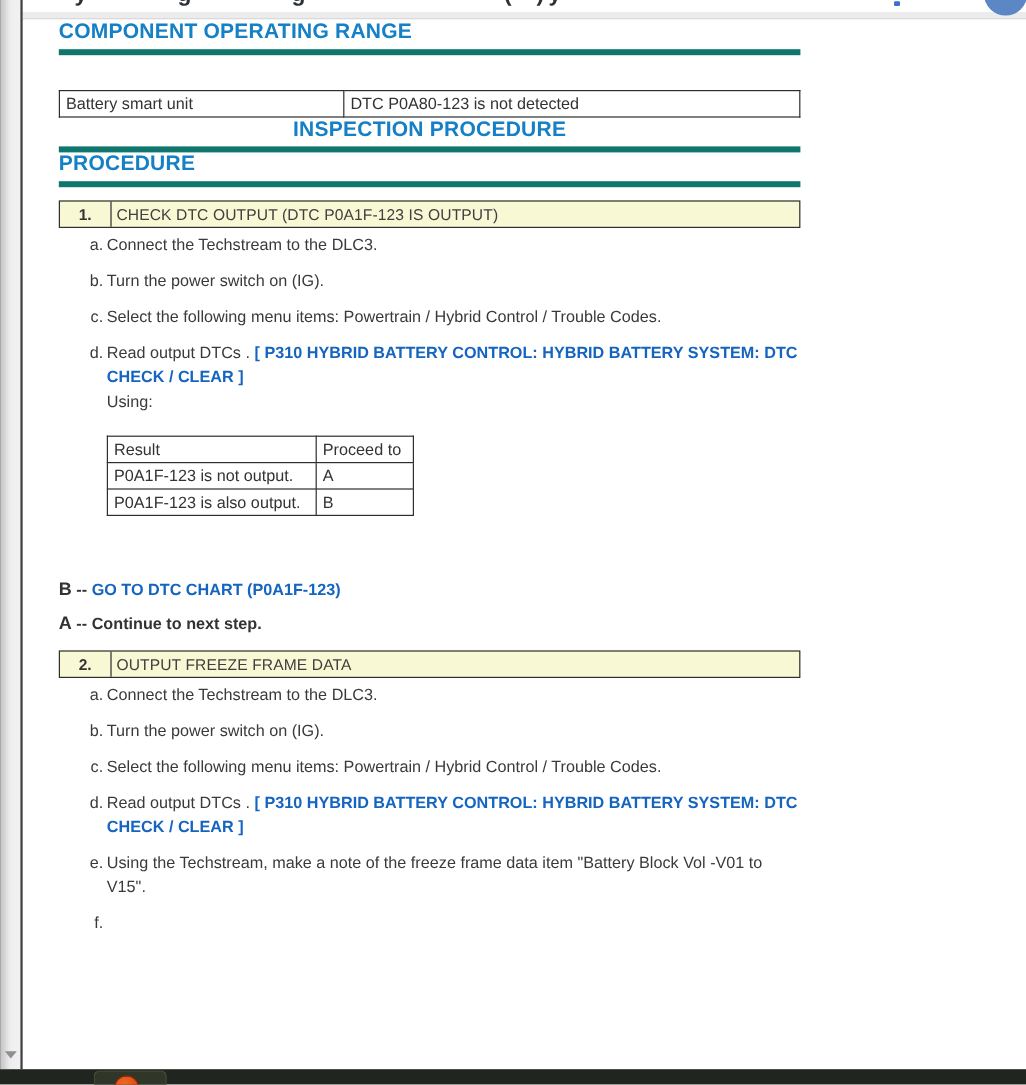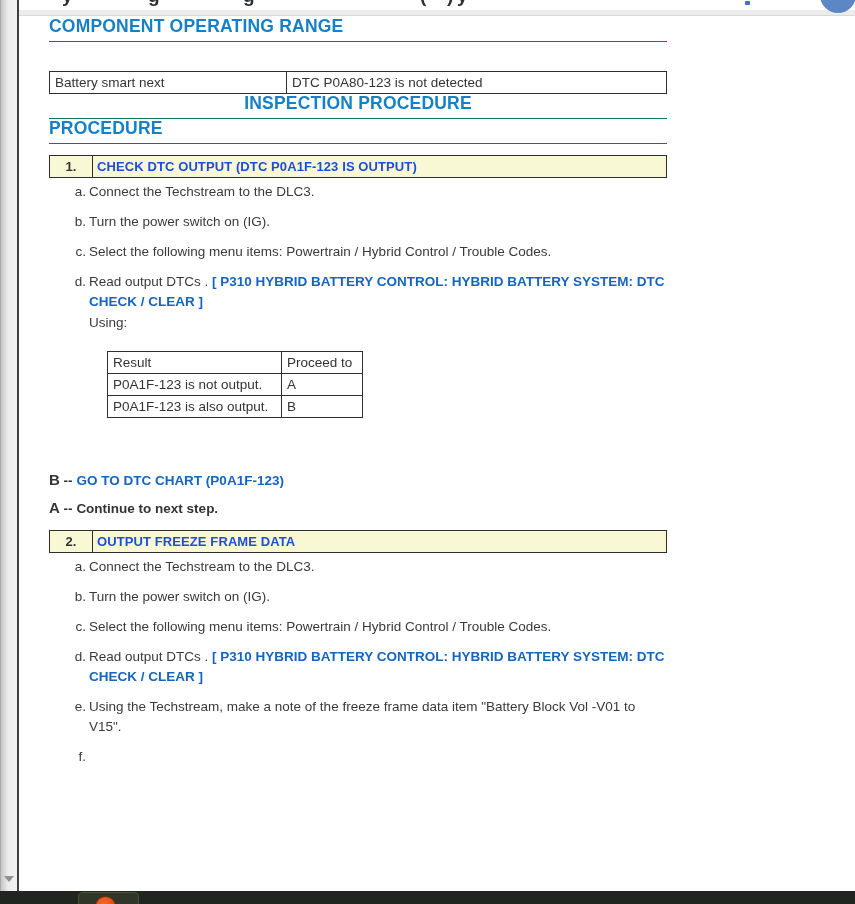--- a/index.html
+++ b/index.html
@@ -21,41 +21,41 @@
   .frag-blue{position:absolute;top:1px;left:726px;width:5px;height:4px;background:#3b6fd4;border-radius:1px;}
   .gray-band{position:absolute;left:19px;top:10px;width:836px;height:6px;background:#ececec;
     border-bottom:1px solid #d9d9d9;box-sizing:border-box;}
   .scroll-top{position:absolute;left:820px;top:-23px;width:36px;height:36px;border-radius:50%;
     background:#5b87c5;z-index:6;}
 
   
   .content{position:absolute;left:19px;top:17px;width:836px;height:874px;background:#fff;
     padding-left:30px;box-sizing:border-box;overflow:hidden;font-size:13.5px;}
   h1.sec{font-size:17.5px;line-height:19px;font-weight:bold;color:#1580c5;letter-spacing:.2px;
-    margin:0;padding:0 0 5px 0;border-bottom:1px solid #0f766e;width:618px;box-sizing:border-box;}
+    margin:0;padding:0 0 5px 0;border-bottom:5px solid #0f766e;width:618px;box-sizing:border-box;}
   .s-cor{margin-top:5px;}
   .s-insp{margin-top:60px;text-align:center;}
   .s-proc{margin-top:18px;}
 
   table.doc{border-collapse:collapse;table-layout:fixed;font-size:13.5px;color:#333;}
   table.doc td,table.doc th{border:1px solid #2e2e2e;padding:3px 5px;text-align:left;
     font-weight:normal;white-space:nowrap;overflow:hidden;}
   .op-table{margin-top:29px;width:618px;}
   .op-table .c1{width:226px;}
-  .result-table{margin-top:18px;margin-left:58px;}
+  .result-table{margin-top:18px;margin-left:40px;}
   .result-table .c1{width:163px;}
   .result-table .c2{width:70px;}
   .result-table th{font-weight:bold;}
 
   .step-row{display:flex;width:618px;border:1px solid #2e2e2e;background:#f8f8d5;box-sizing:border-box;}
   .s-step1{margin-top:11px;}
   .s-step2{margin-top:14px;}
   .step-num{width:42px;flex:none;text-align:center;border-right:1px solid #2e2e2e;
     padding:3px 0;font-weight:bold;font-size:13px;color:#333;}
-  .step-title{padding:3px 4px;font-weight:bold;font-size:13px;color:#1d4ed8;letter-spacing:.1px;}
+  .step-title{padding:3px 4px;font-weight:normal;font-size:13px;color:#404040;letter-spacing:.1px;}
 
   .li{display:flex;margin-top:10px;line-height:20px;}
   .li.first{margin-top:4px;}
   .li-letter{width:37px;flex:none;text-align:right;color:#3a3a3a;}
   .li-body{margin-left:3px;width:578px;}
   .doc-link{color:#1565c0;font-weight:bold;text-decoration:none;cursor:pointer;}
   .note{margin-top:1px;}
 
   .branch{font-size:13.5px;color:#333;}
   .branch .branch-letter{font-size:15px;font-weight:bold;}
@@ -93,21 +93,21 @@
   <div class="gray-band"></div>
   <div class="scroll-top"></div>
 
   <div class="content">
 
     <h1 class="sec s-cor">COMPONENT OPERATING RANGE</h1>
 
     <table class="doc op-table">
       <tbody>
         <tr>
-          <td class="c1">Battery smart next</td>
+          <td class="c1">Battery smart unit</td>
           <td>DTC P0A80-123 is not detected</td>
         </tr>
       </tbody>
     </table>
 
     <h1 class="sec s-insp">INSPECTION PROCEDURE</h1>
 
     <h1 class="sec s-proc">PROCEDURE</h1>
 
     <div class="step-row s-step1">

